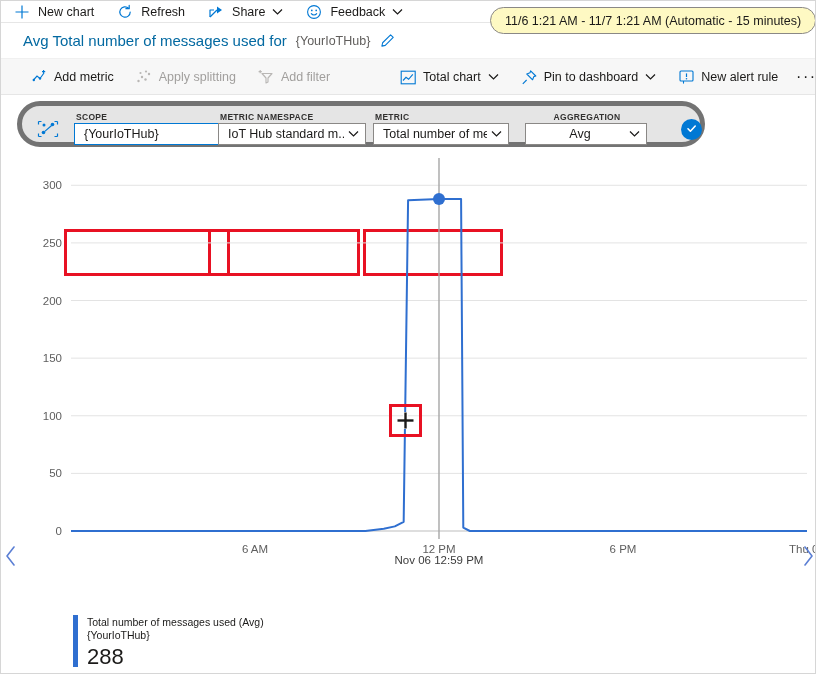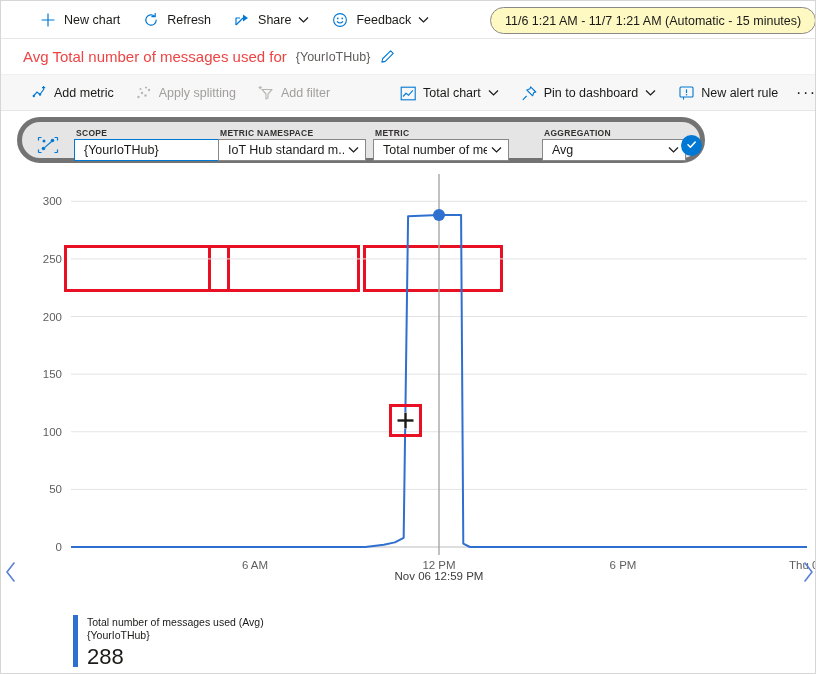--- a/index.html
+++ b/index.html
@@ -18,24 +18,24 @@
     background: #ffffff;
     border: 1px solid #d6d6d6;
     box-sizing: border-box;
     overflow: hidden;
     color: #1b1a19;
   }
 
   
   .cmdbar {
     position: relative;
-    height: 38px;
-    display: flex;
-    align-items: center;
-    padding-left: 30px;
+    height: 22px;
+    display: flex;
+    align-items: center;
+    padding-left: 4px;
     border-bottom: 1px solid #e6e6e6;
     box-sizing: border-box;
   }
   .cmd {
     display: flex;
     align-items: center;
     height: 30px;
     padding: 0 8px;
     margin-right: 6px;
     font-size: 12.5px;
@@ -79,21 +79,21 @@
   .titlerow {
     display: flex;
     align-items: center;
     height: 36px;
     padding-left: 22px;
     border-bottom: 1px solid #f0f0f0;
     box-sizing: border-box;
   }
   .title-main {
     font-size: 15px;
-    color: #ef4444;
+    color: #0369a1;
   }
   .title-sub {
     font-size: 12.5px;
     color: #605e5c;
     margin-left: 9px;
   }
   .pencil {
     margin-left: 10px;
     color: #0078d4;
     display: inline-flex;
@@ -481,21 +481,21 @@
         <div class="field-box">
           <span class="val">Total number of me...</span>
           <span class="dd">
             <svg width="11" height="8" viewBox="0 0 11 8">
                 <path d="M1 1.5L5.5 6 10 1.5" stroke="#1b1a19" stroke-width="1.2" fill="none"></path>
               </svg>
           </span>
         </div>
       </div>
 
-      <div class="field" style="left:520px; width:144px;">
+      <div class="field" style="left:503px; width:122px;text-align:center;">
         <div class="field-label">AGGREGATION</div>
         <div class="field-box">
           <span class="val">Avg</span>
           <span class="dd">
             <svg width="11" height="8" viewBox="0 0 11 8">
                 <path d="M1 1.5L5.5 6 10 1.5" stroke="#1b1a19" stroke-width="1.2" fill="none"></path>
               </svg>
           </span>
         </div>
       </div>

